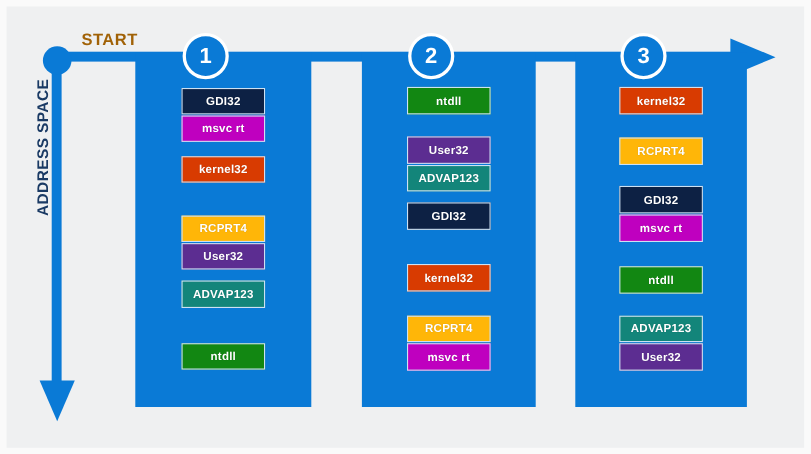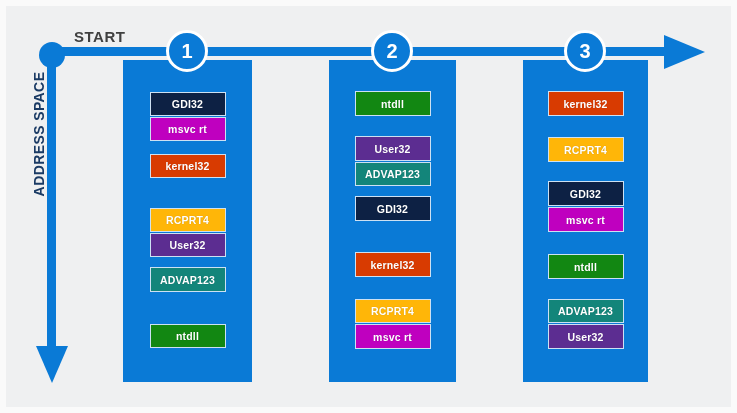--- a/index.html
+++ b/index.html
@@ -16,21 +16,21 @@
     border-top:17px solid transparent;border-bottom:17px solid transparent;
     border-left:41px solid;}
   .v-line{position:absolute;left:47px;top:52px;width:9px;height:296px;}
   .v-arrowhead{position:absolute;left:36px;top:346px;width:0;height:0;
     border-left:16px solid transparent;border-right:16px solid transparent;
     border-top:37px solid;}
   .start-label{position:absolute;left:74px;top:28px;font-size:15px;font-weight:bold;letter-spacing:0.5px;}
   .addr-label{position:absolute;left:-24px;top:126px;width:126px;text-align:center;
     transform:rotate(-90deg);font-size:14px;font-weight:bold;letter-spacing:0.4px;white-space:nowrap;}
   
-  .column{position:absolute;top:60px;height:322px;}
+  .column{position:absolute;top:48px;height:322px;padding-left:31px;}
   .col-1{left:123px;width:129px;}
   .col-2{left:329px;width:127px;}
   .col-3{left:523px;width:125px;}
   .step-circle{
     position:absolute;top:30px;width:42px;height:42px;border-radius:50%;
     border:3px solid #ffffff;box-sizing:border-box;
     color:#ffffff;font-size:20px;font-weight:bold;
     display:flex;align-items:center;justify-content:center;
   }
   .circ-1{left:166px;} .circ-2{left:371px;} .circ-3{left:564px;}
@@ -47,21 +47,21 @@
 
 <div class="canvas" style="background: rgb(239, 240, 241);">
 
   <div class="v-line" style="background: rgb(10, 122, 214);"></div>
   <div class="v-arrowhead" style="border-top-color: rgb(10, 122, 214);"></div>
 
   <div class="h-line" style="background: rgb(10, 122, 214);"></div>
   <div class="h-arrowhead" style="border-left-color: rgb(10, 122, 214);"></div>
   <div class="axis-dot" style="background: rgb(10, 122, 214);"></div>
 
-  <div class="start-label" style="color: #404040;">START</div>
+  <div class="start-label" style="color: #a16207;">START</div>
   <div class="addr-label" style="color: rgb(26, 58, 100);">ADDRESS SPACE</div>
 
   <div class="column col-1" style="background: rgb(10, 122, 214);">
       <div class="module-block" style="top: 32px; height: 24px; background: rgb(13, 33, 68);">GDI32</div>
       <div class="module-block" style="top: 57px; height: 24px; background: rgb(191, 0, 191);">msvc rt</div>
       <div class="module-block" style="top: 94px; height: 24px; background: rgb(216, 59, 1);">kernel32</div>
       <div class="module-block" style="top: 148px; height: 24px; background: rgb(255, 182, 8);">RCPRT4</div>
       <div class="module-block" style="top: 173px; height: 24px; background: rgb(92, 45, 145);">User32</div>
       <div class="module-block" style="top: 207px; height: 25px; background: rgb(19, 133, 122);">ADVAP123</div>
       <div class="module-block" style="top: 264px; height: 24px; background: rgb(18, 135, 18);">ntdll</div>

